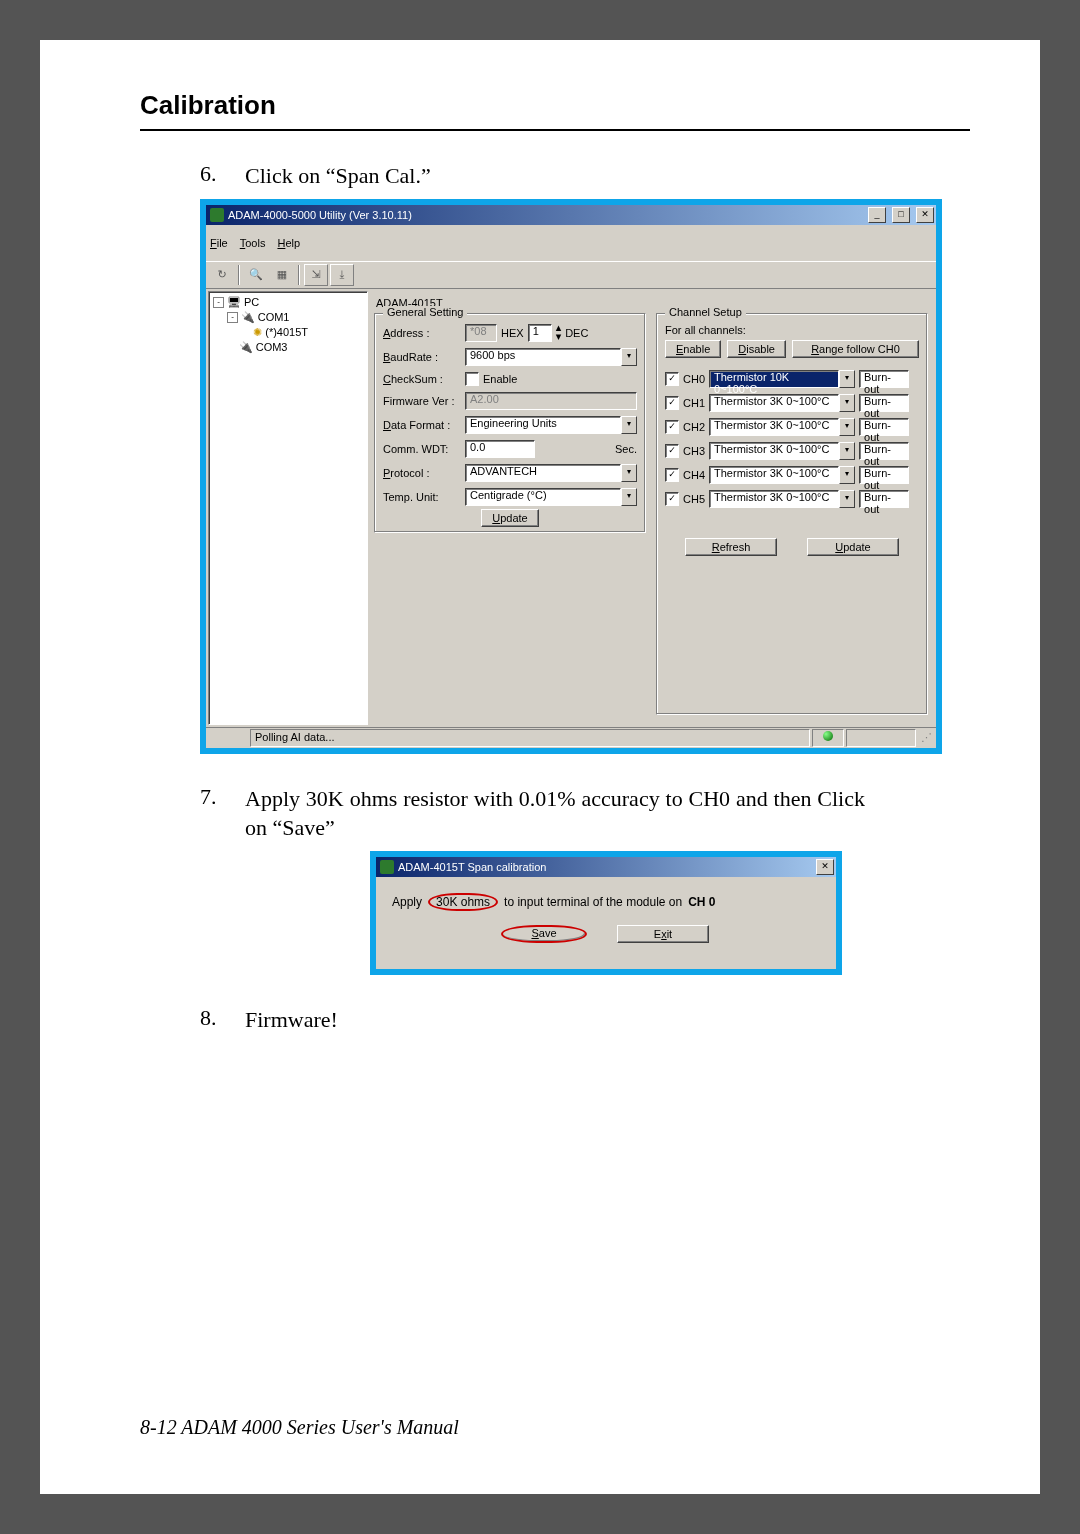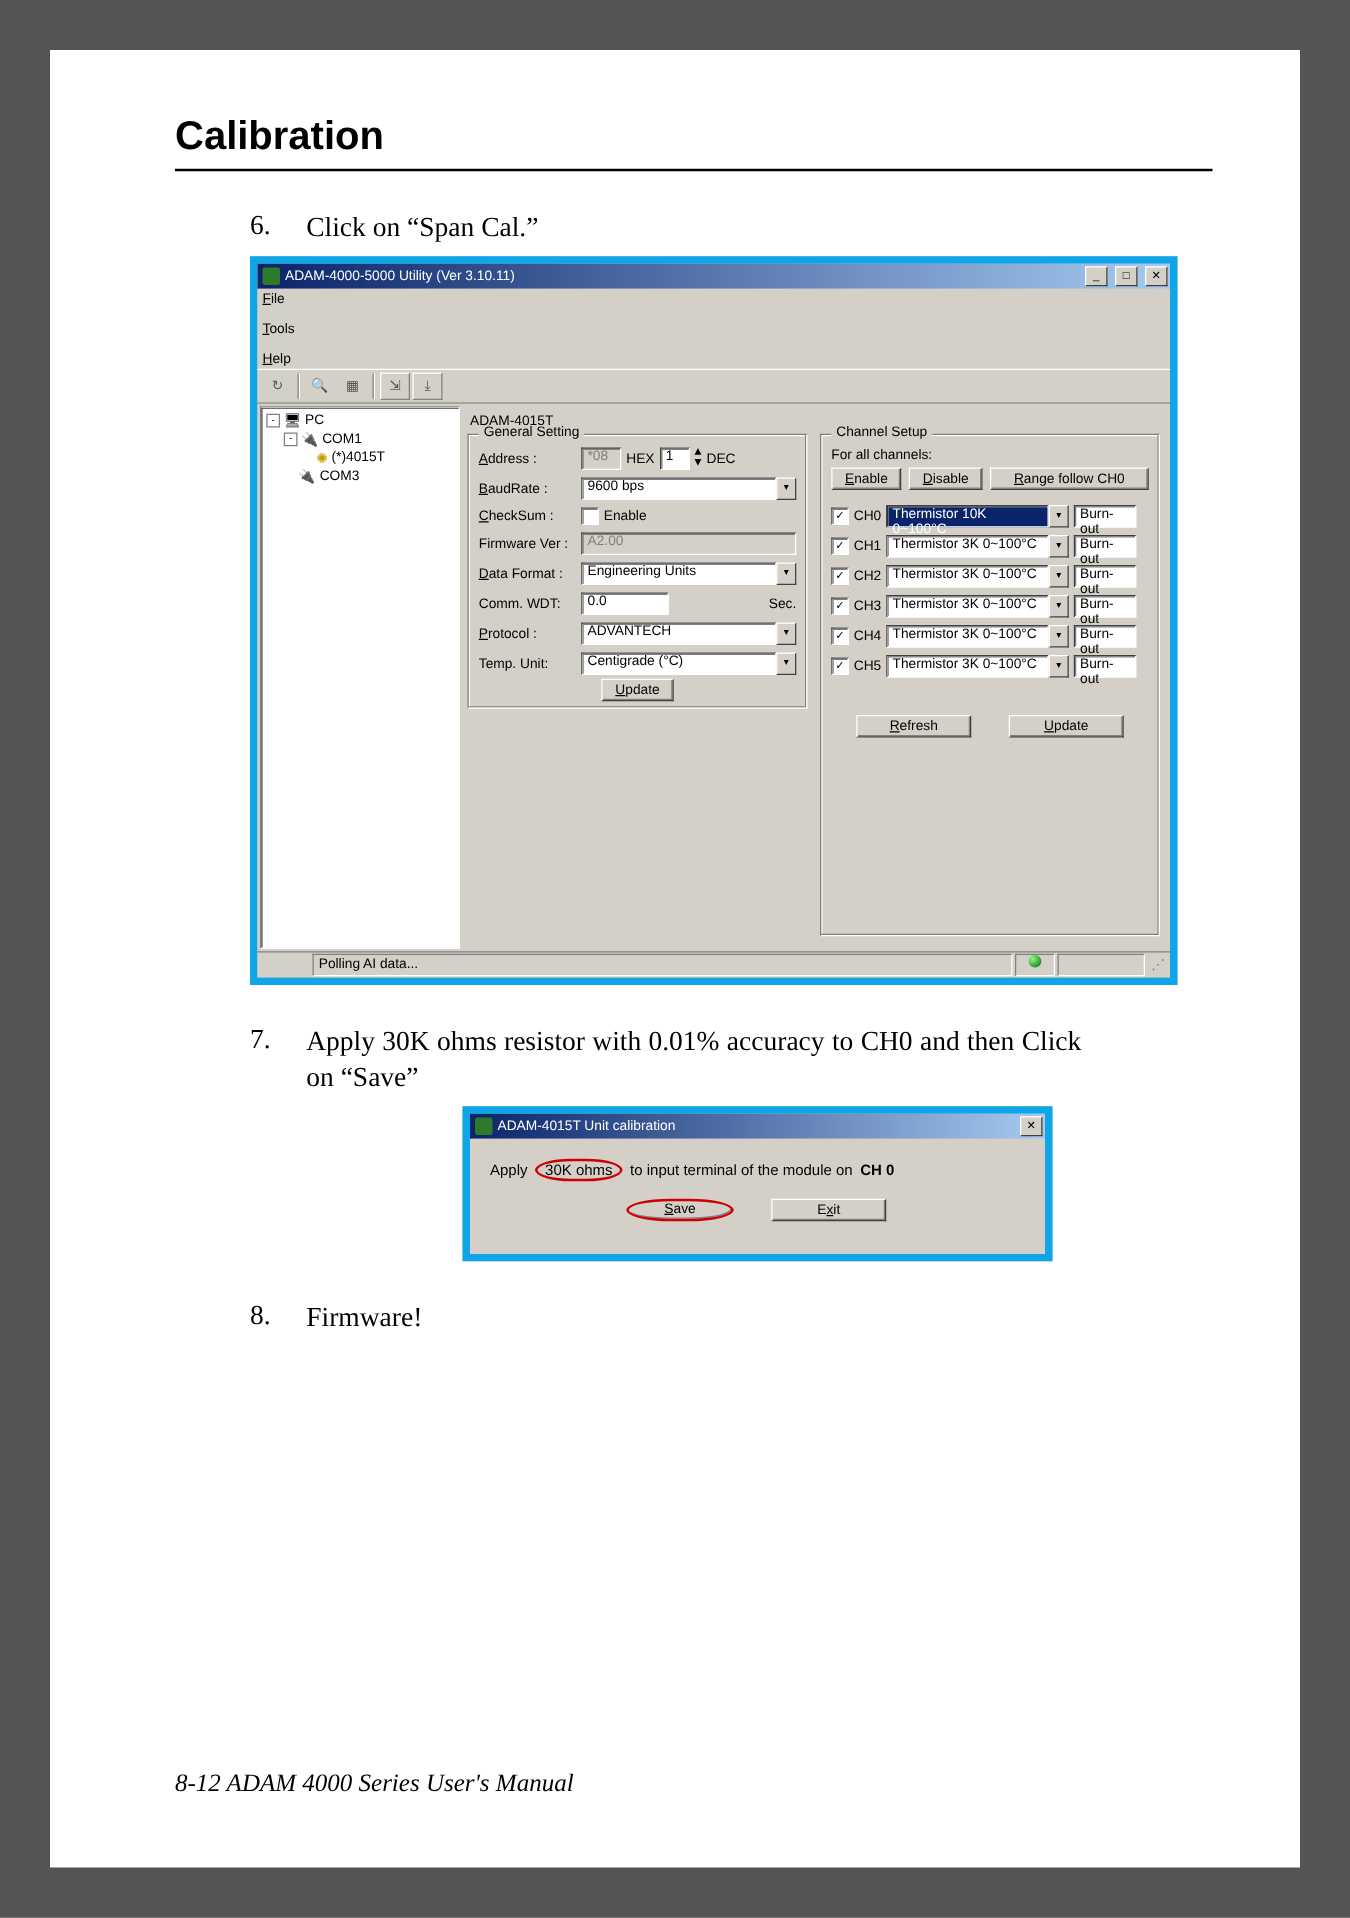--- a/index.html
+++ b/index.html
@@ -14,21 +14,21 @@
     margin: 40px auto;
     background: #fff;
     padding: 50px 70px 60px 100px;
     box-sizing: border-box;
     min-height: 1454px;
     position: relative;
   }
   .doc-title {
     font-family: Arial, Helvetica, sans-serif;
     font-weight: 700;
-    font-size: 32px;
+    font-size: 26px;
     margin: 0 0 8px 0;
   }
   .h-rule {
     border: none;
     border-top: 2px solid #000;
     margin: 0 0 30px 0;
   }
   .step {
     display: flex;
     margin: 14px 0 8px 60px;
@@ -88,24 +88,23 @@
     font-family: Arial;
     font-size: 9px;
     line-height: 12px;
     text-align: center;
     color: #000;
     margin-left: 2px;
     cursor: default;
   }
   .menubar {
     background: #d4d0c8;
-    padding: 2px 4px;
+    padding: 12px 4px;
     display: flex;
     gap: 12px;
-    flex-direction: column;
   }
   .menu-item u { text-decoration: underline; }
   .toolbar {
     background: #d4d0c8;
     border-top: 1px solid #fff;
     border-bottom: 1px solid #808080;
     padding: 2px 4px;
     display: flex;
     gap: 2px;
   }
@@ -492,21 +491,21 @@
   </div>
 
   <div class="step" style="margin-top:30px;">
     <div class="step-num">7.</div>
     <div class="step-text justify">Apply 30K ohms resistor with 0.01% accuracy to CH0 and then Click on “Save”</div>
   </div>
 
   <div class="win dialog">
     <div class="titlebar">
       <span class="ti-icon"></span>
-      <span>ADAM-4015T Unit calibration</span>
+      <span>ADAM-4015T Span calibration</span>
       <span class="spacer"></span>
       <span class="wbtn">✕</span>
     </div>
     <div class="dlg-body">
       <div class="dlg-line">
         <span>Apply</span>
         <span class="hl-red" style="color:#000;">30K ohms</span>
         <span>to input terminal of the module on</span>
         <b>CH 0</b>
       </div>

